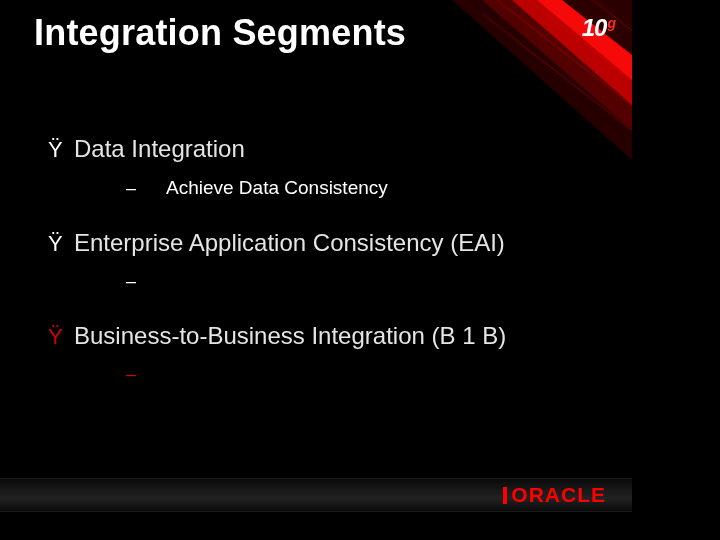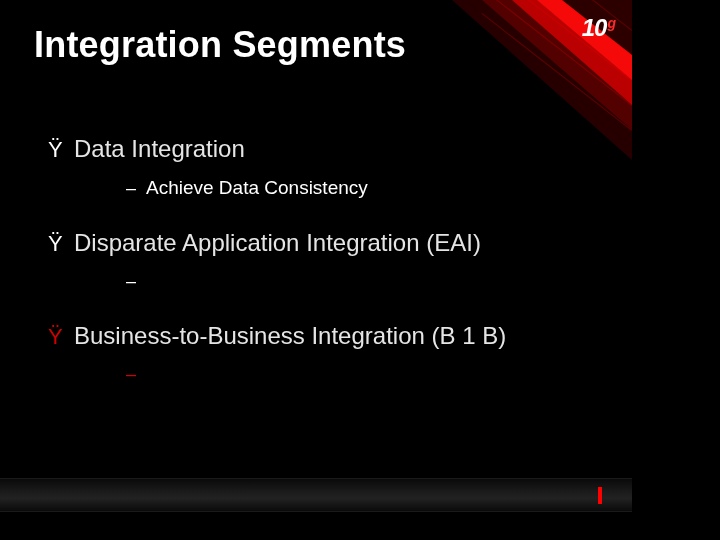--- a/index.html
+++ b/index.html
@@ -63,21 +63,21 @@
     font-style: italic;
     color: #ff2a2a;
     position: relative;
     top: -8px;
     left: 1px;
     font-weight: bold;
   }
 
   .title {
     position: absolute;
-    top: 24px;
+    top: 12px;
     left: 34px;
     font-size: 36px;
     font-weight: bold;
     color: #fff;
     letter-spacing: 0.2px;
   }
   .content {
     position: absolute;
     top: 135px;
     left: 48px;
@@ -110,20 +110,21 @@
   .sub-mark {
     width: 20px;
     flex-shrink: 0;
     font-size: 18px;
     color: #fff;
   }
   .sub-mark.red { color: #d40000; }
   .sub-text {
     font-size: 19px;
     color: #fff;
+    margin-left: 20px;
   }
   .sub-row.tight { margin-bottom: 26px; }
 
   .footer-bar {
     position: absolute;
     left: 0; right: 0; bottom: 28px;
     height: 34px;
     background: linear-gradient(180deg,#0a0a0a 0%, #1b1b1b 40%, #222 60%, #0a0a0a 100%);
     border-top: 1px solid #1a1a1a;
     border-bottom: 1px solid #1a1a1a;
@@ -178,34 +179,34 @@
       <div class="bullet-mark">Ÿ</div>
       <div class="bullet-text">Data Integration</div>
     </div>
     <div class="sub-row">
       <div class="sub-mark">–</div>
       <div class="sub-text">Achieve Data Consistency</div>
     </div>
 
     <div class="bullet-row">
       <div class="bullet-mark">Ÿ</div>
-      <div class="bullet-text">Disparate Application Integration (EAI)</div>
+      <div class="bullet-text">Enterprise Application Consistency (EAI)</div>
     </div>
     <div class="sub-row">
       <div class="sub-mark">–</div>
     </div>
 
     <div class="bullet-row">
       <div class="bullet-mark red">Ÿ</div>
       <div class="bullet-text">Business-to-Business Integration (B 1 B)</div>
     </div>
     <div class="sub-row tight">
       <div class="sub-mark red">–</div>
     </div>
 
   </div>
 
   <div class="footer-bar"></div>
   <div class="oracle-logo">
-    <span class="bar"></span>
+    <span class="bar"></span><span>ORACLE</span>
   </div>
 
 </div>
 
 </body></html>

